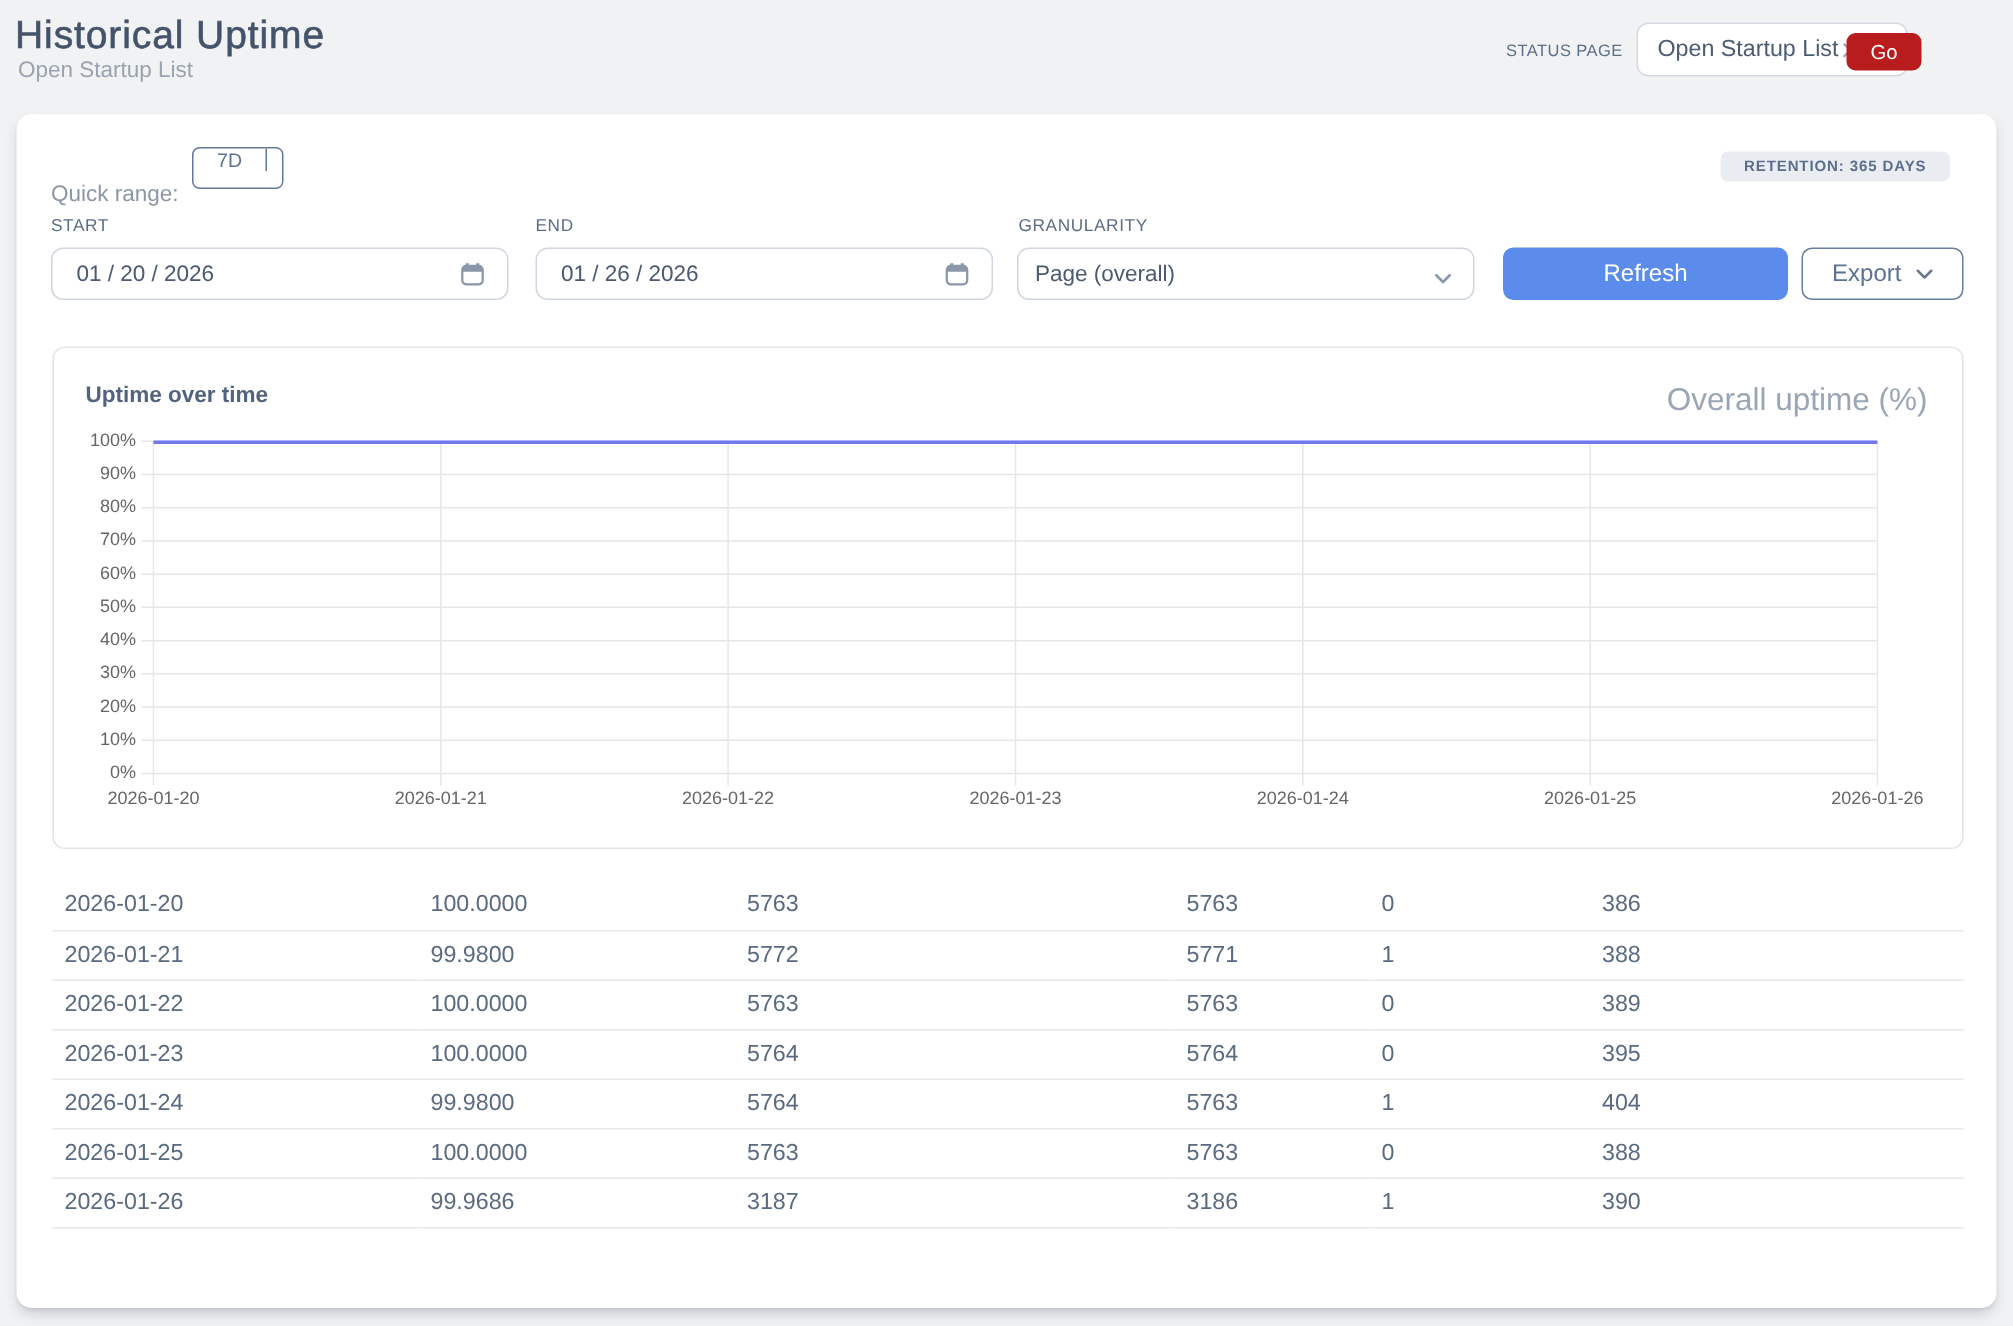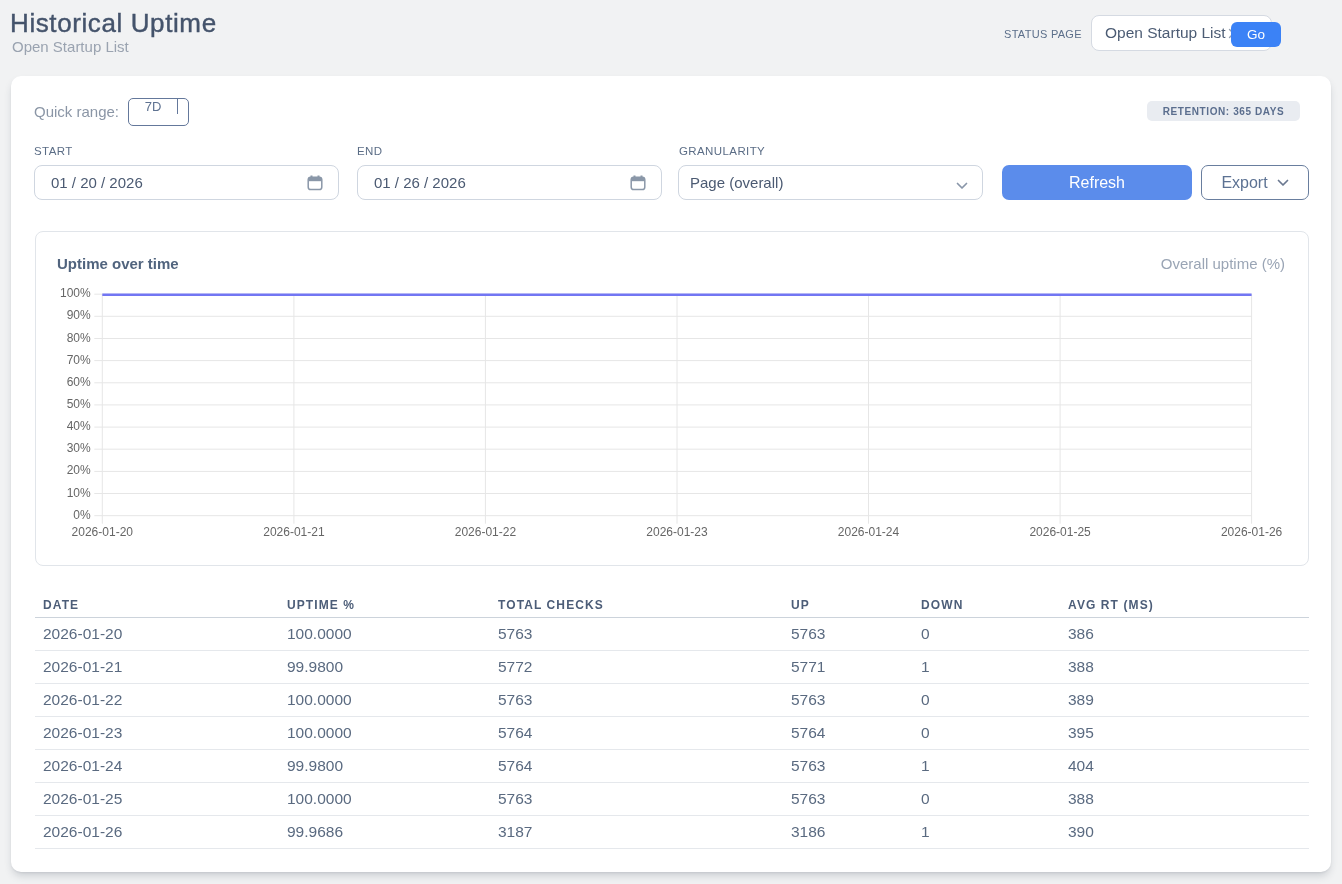--- a/index.html
+++ b/index.html
@@ -11,44 +11,44 @@
     position:relative;
     overflow:hidden;
   }
   .h1 { position:absolute; left:10px; top:8px; font-size:26px; font-weight:400; color:#44536b; letter-spacing:0.6px; -webkit-text-stroke:0.4px #44536b; }
   .sub { position:absolute; left:12px; top:38px; font-size:15px; color:#9aa3b0; }
 
   .sp-label { position:absolute; left:1004px; top:28px; font-size:11px; font-weight:400; color:#5c6f8a; letter-spacing:0.3px; }
   .sp-box { position:absolute; left:1091px; top:15px; width:181px; height:36px; background:#fff; border:1px solid #d5dae2; border-radius:8px; display:flex; align-items:center; padding:0 10px 0 13px; }
   .sp-box .txt { font-size:15.5px; color:#4c5c74; white-space:nowrap; }
   .sp-box svg { margin-left:6px; }
-  .go { position:absolute; left:1231px; top:22px; width:50px; height:25px; background:#3b82f6; border-radius:6px; color:#fff; font-size:13.5px; display:flex; align-items:center; justify-content:center; }
+  .go { position:absolute; left:1231px; top:22px; width:50px; height:25px; background:#b91c1c; border-radius:6px; color:#fff; font-size:13.5px; display:flex; align-items:center; justify-content:center; }
 
   .card { position:absolute; left:11px; top:76px; width:1320px; height:796px; background:#fff; border-radius:10px; box-shadow:0 1px 2px rgba(16,24,40,.05), 0 5px 9px -2px rgba(40,55,75,.22); }
 
-  .qr-label { position:absolute; left:34px; top:103px; font-size:15px; color:#8b96a6; }
+  .qr-label { position:absolute; left:34px; top:121px; font-size:15px; color:#8b96a6; }
   .seg { position:absolute; left:128px; top:98px; height:28px; display:flex; border:1px solid #64789b; border-radius:5px; background:#fff; overflow:hidden;flex-direction:column; }
   .seg div { font-size:13px; color:#5e7291; display:flex; align-items:center; justify-content:center; border-right:1px solid #64789b; }
   .seg div:last-child { border-right:none; }
   .seg .b1 { width:49px; } .seg .b2 { width:58px;margin-top:20px; } .seg .b3 { width:59px; } .seg .b4 { width:47px; }
   .badge { position:absolute; left:1147px; top:101px; width:153px; height:20px; background:#e9ecf1; border-radius:5px; font-size:10px; font-weight:700; letter-spacing:0.6px; color:#5b6e8e; display:flex; align-items:center; justify-content:center; }
 
   .flabel { position:absolute; font-size:11.5px; font-weight:400; letter-spacing:0.4px; color:#5b6d86; }
   .input { position:absolute; top:165px; height:35px; background:#fff; border:1px solid #cfd6e0; border-radius:8px; display:flex; align-items:center; font-size:15px; color:#4b5a72; }
   .date { padding-left:16px; }
   .date .cal { position:absolute; right:15px; top:9px; }
   .gran { padding-left:11px; }
   .gran svg.chev { position:absolute; right:14px; top:16px; }
 
   .btn-refresh { position:absolute; left:1002px; top:165px; width:190px; height:35px; background:#5b8ceb; border-radius:7px; color:#fff; font-size:16px; display:flex; align-items:center; justify-content:center;text-align:center; }
   .btn-export { position:absolute; left:1201px; top:165px; width:108px; height:35px; background:#fff; border:1px solid #697e9e; border-radius:7px; color:#5c7293; font-size:16px; display:flex; align-items:center; justify-content:center; gap:9px; }
 
   .chartcard { position:absolute; left:35px; top:231px; width:1274px; height:335px; background:#fff; border:1px solid #e1e5ea; border-radius:8px; }
   .ct { position:absolute; left:57px; top:255px; font-size:15px; font-weight:700; color:#51647e; }
-  .cr { position:absolute; right:57px; top:255px; font-size:15px; color:#9aa5b5; }
+  .cr { position:absolute; right:57px; top:255px; font-size:21px; color:#9aa5b5; }
   .chartsvg { position:absolute; left:35px; top:231px; }
 
   table.data { position:absolute; left:35px; top:587px; width:1274px; border-collapse:collapse; table-layout:fixed; }
   table.data th { font-size:12px; font-weight:700; letter-spacing:1.1px; color:#4c5d78; text-align:left; padding:11px 8px 5px 8px; border-bottom:1px solid #ccd3db; }
   table.data td { font-size:15.5px; color:#5a6a80; text-align:left; padding:7px 8px; border-bottom:1px solid #e5e8ec; height:33px; box-sizing:border-box; }
 </style>
 </head>
 <body>
   <div class="h1">Historical Uptime</div>
   <div class="sub">Open Startup List</div>
@@ -163,28 +163,20 @@
   <table class="data">
     <colgroup>
       <col style="width:244px">
       <col style="width:211px">
       <col style="width:293px">
       <col style="width:130px">
       <col style="width:147px">
       <col style="width:249px">
     </colgroup>
     <tbody>
-      <tr>
-        <th>DATE</th>
-        <th>UPTIME %</th>
-        <th>TOTAL CHECKS</th>
-        <th>UP</th>
-        <th>DOWN</th>
-        <th>AVG RT (MS)</th>
-      </tr>
     <tr>
         <td>2026-01-20</td>
         <td>100.0000</td>
         <td>5763</td>
         <td>5763</td>
         <td>0</td>
         <td>386</td>
       </tr>
     <tr>
         <td>2026-01-21</td>

